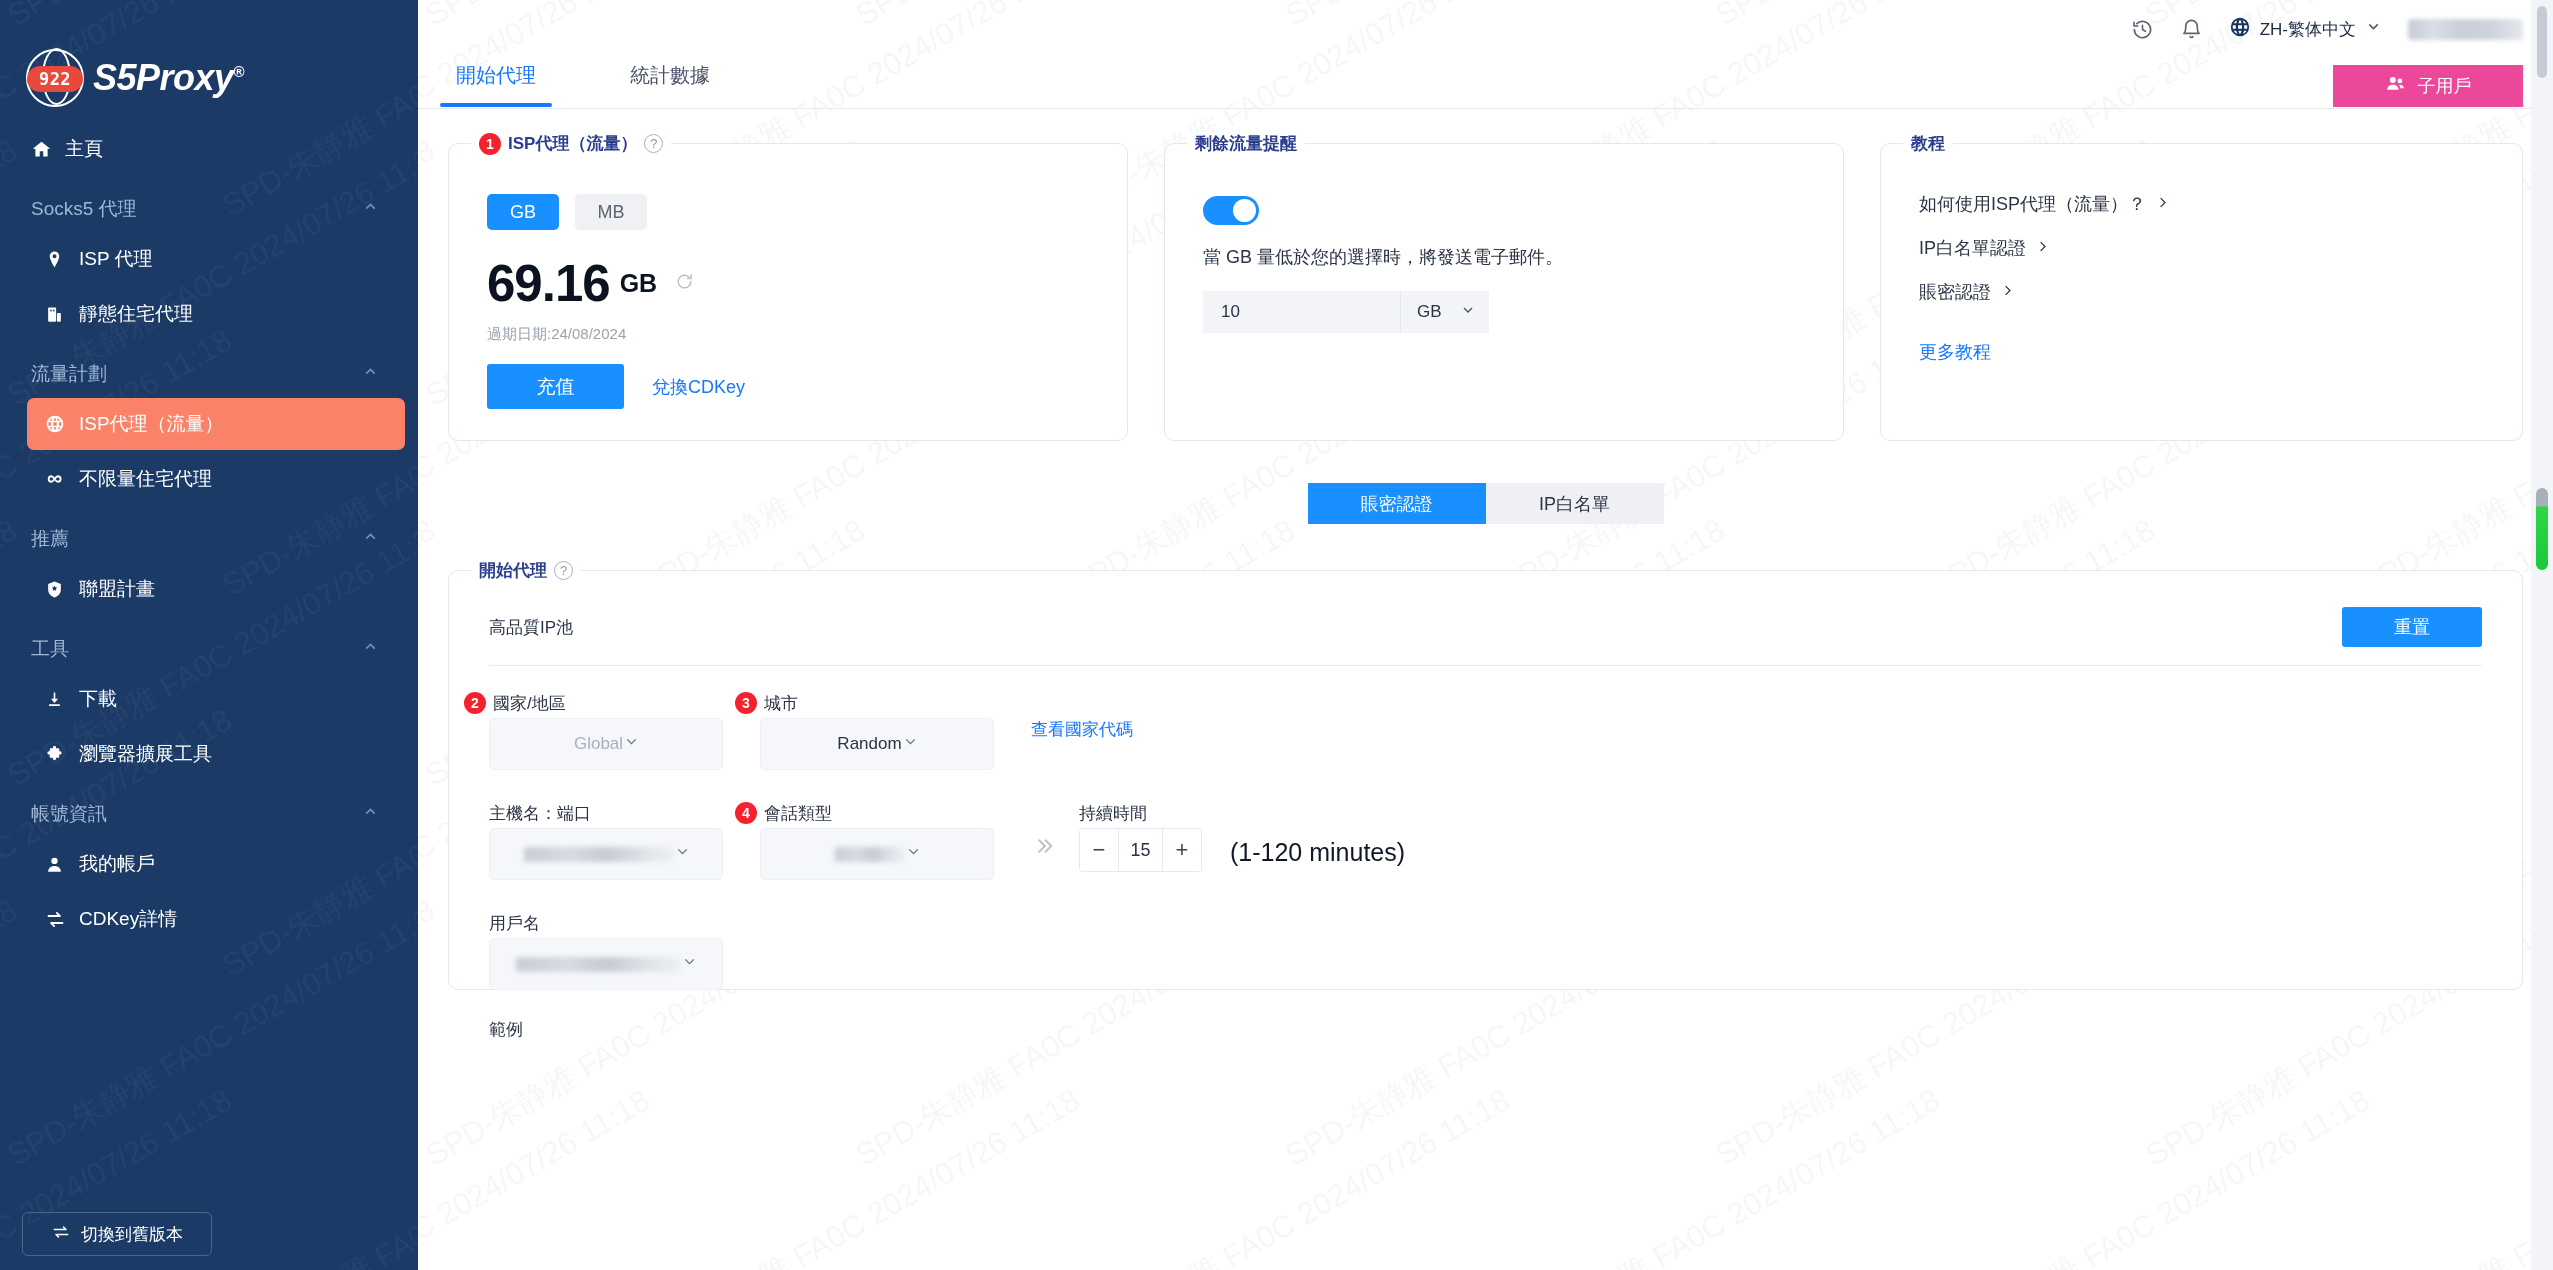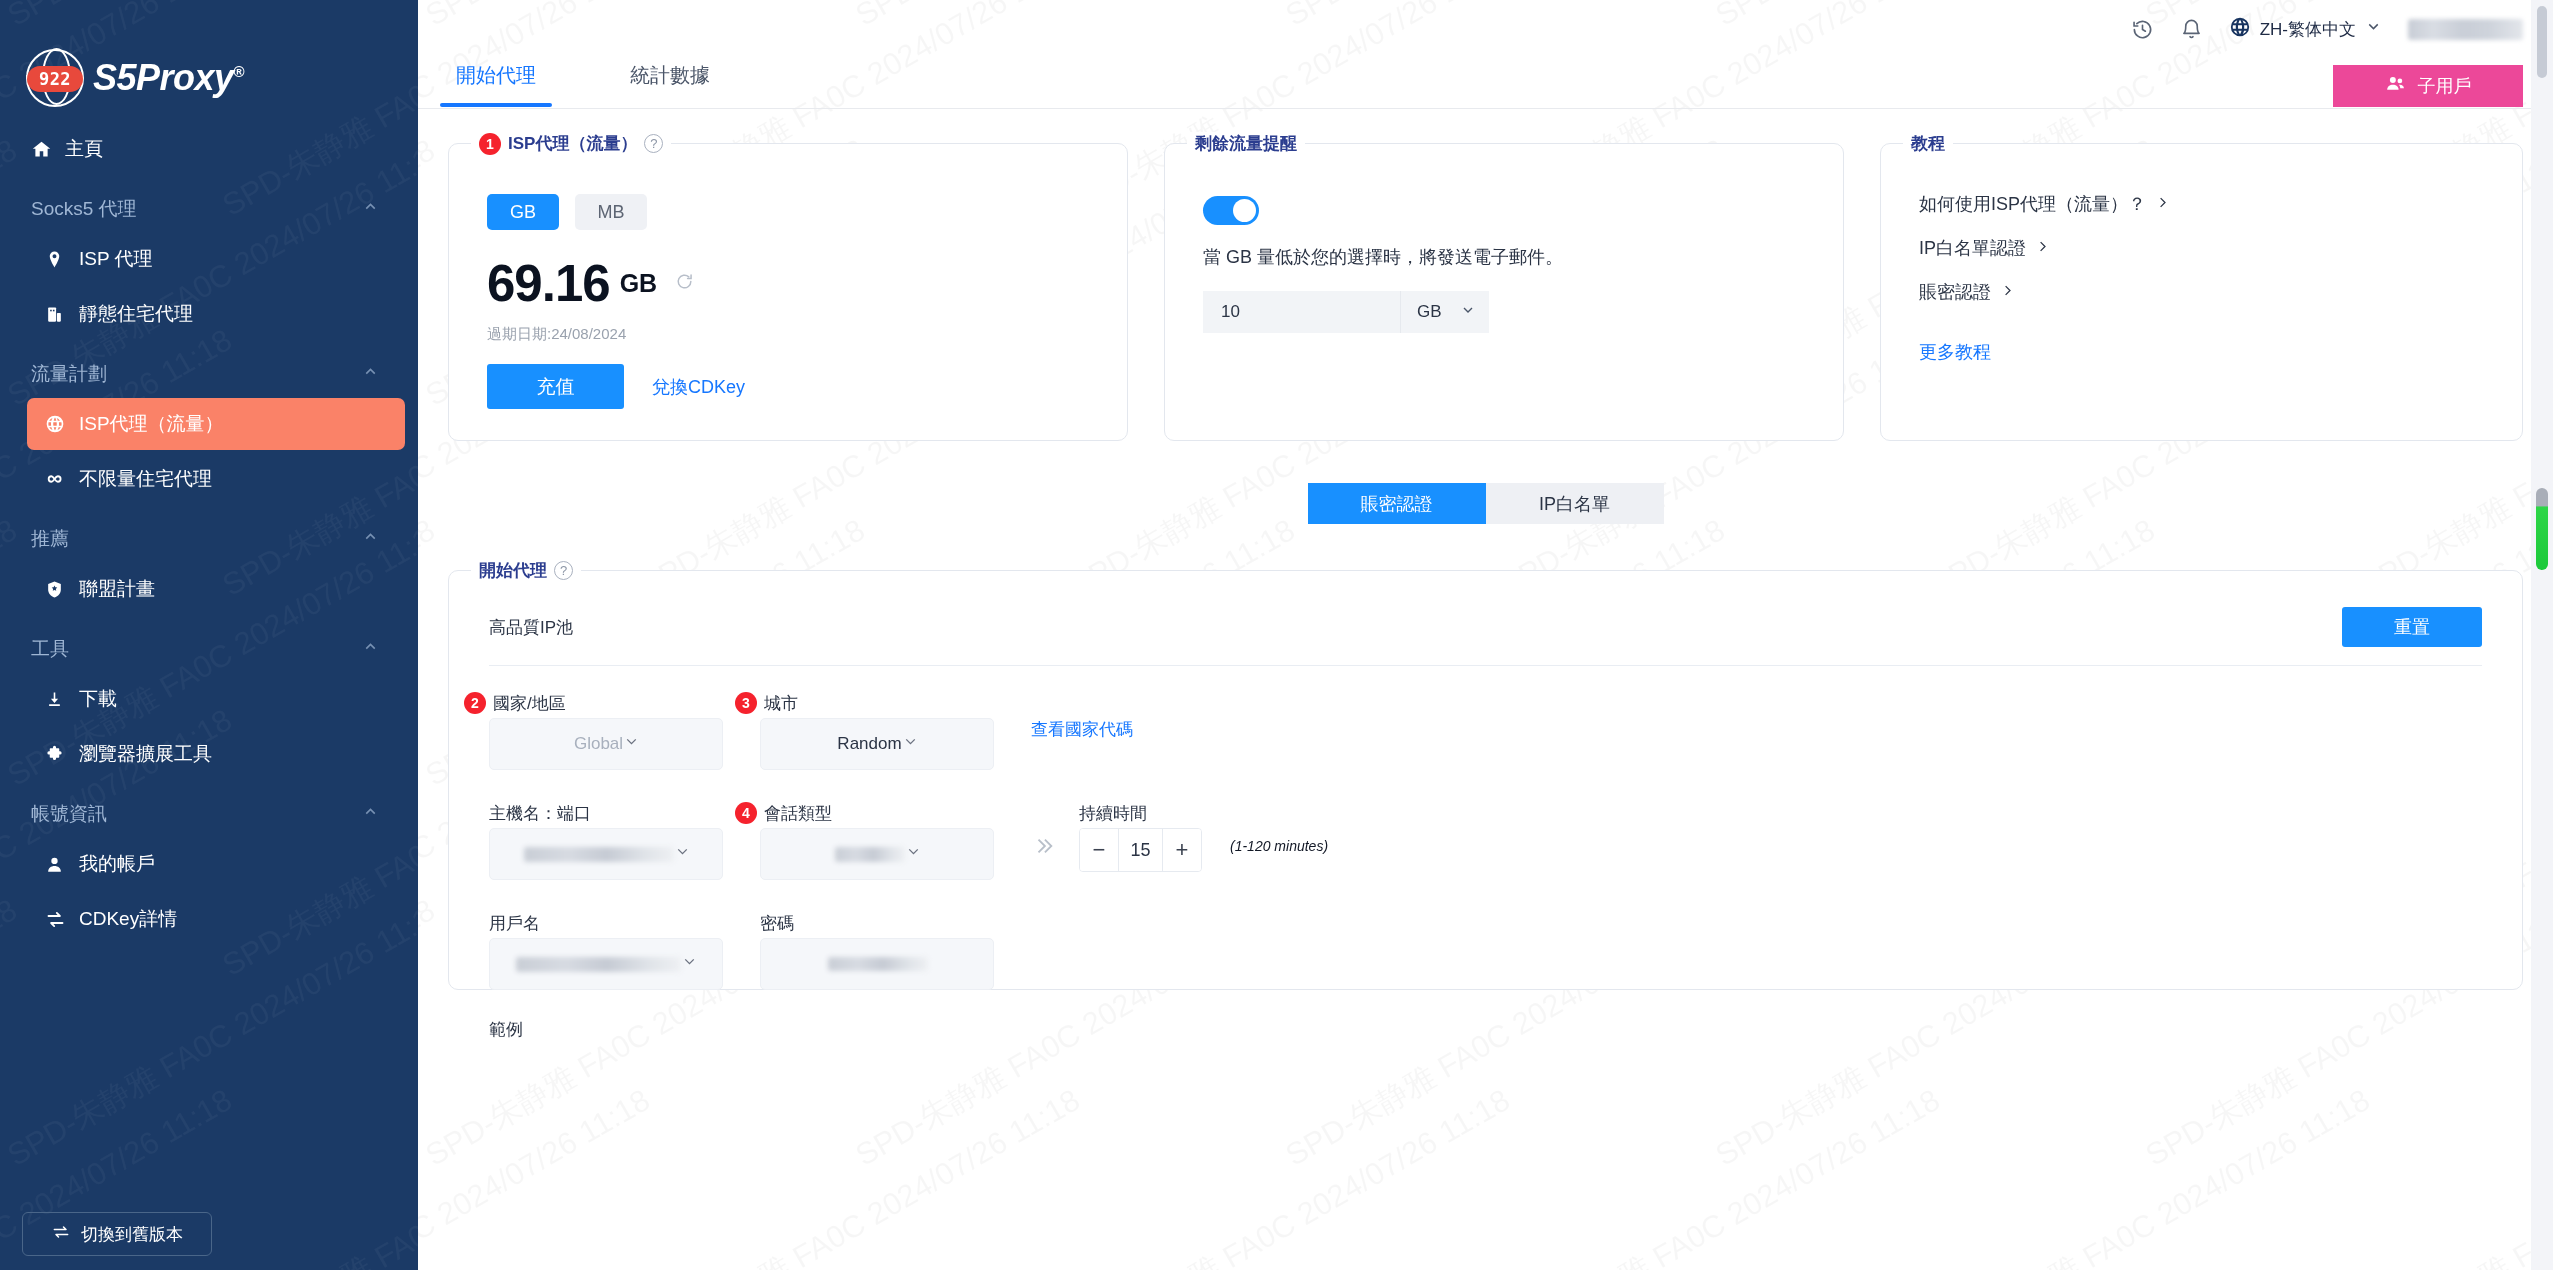--- a/index.html
+++ b/index.html
@@ -292,21 +292,21 @@
     border: 1px solid #e6eaf0; border-radius: 4px; overflow: hidden;
   }
   .stepper .sbtn {
     width: 38px; display: flex; align-items: center; justify-content: center;
     font-size: 22px; color: #3b4250; cursor: pointer; background: #fff;
   }
   .stepper .sval {
     flex: 1 1 auto; display: flex; align-items: center; justify-content: center;
     font-size: 18px; color: #2b3445; border-left: 1px solid #e6eaf0; border-right: 1px solid #e6eaf0;
   }
-  .dur-hint { font-size: 14px; color: #121826; margin: 40px 0 0 28px; font-style: italic; }
+  .dur-hint { font-size: 25px; color: #121826; margin: 40px 0 0 28px; }
   .example-label { font-size: 17px; color: #2b3445; padding: 28px 0 0 40px; }
 
   
   .vscroll {
     position: absolute; right: 0; top: 0; width: 22px; height: 1270px;
     background: #f3f4f8; z-index: 5;
   }
   .vscroll .thumb-top {
     position: absolute; left: 6px; top: 6px; width: 10px; height: 72px;
     background: #c6cbd5; border-radius: 5px;
@@ -835,28 +835,20 @@
               <div class="sel">
                 <span class="blur-val" style="width:165px;"></span>
                 <span class="chev">
                   <svg width="17" height="17" viewBox="0 0 24 24" fill="none" stroke="#6b7280" stroke-width="1.9">
                       <path d="M6 9l6 6 6-6"></path>
                     </svg>
                 </span>
               </div>
             </div>
 
-            <div class="fld">
-              <div class="fld-label">
-                <span>密碼</span>
-              </div>
-              <div class="sel">
-                <span class="blur-val blur-pw"></span>
-              </div>
-            </div>
           </div>
 
           <div class="example-label" style="padding-left:0;">範例</div>
         </div>
       </div>
     </div>
 
     <div class="vscroll">
       <div class="thumb-top"></div>
       <div class="thumb-green"></div>

